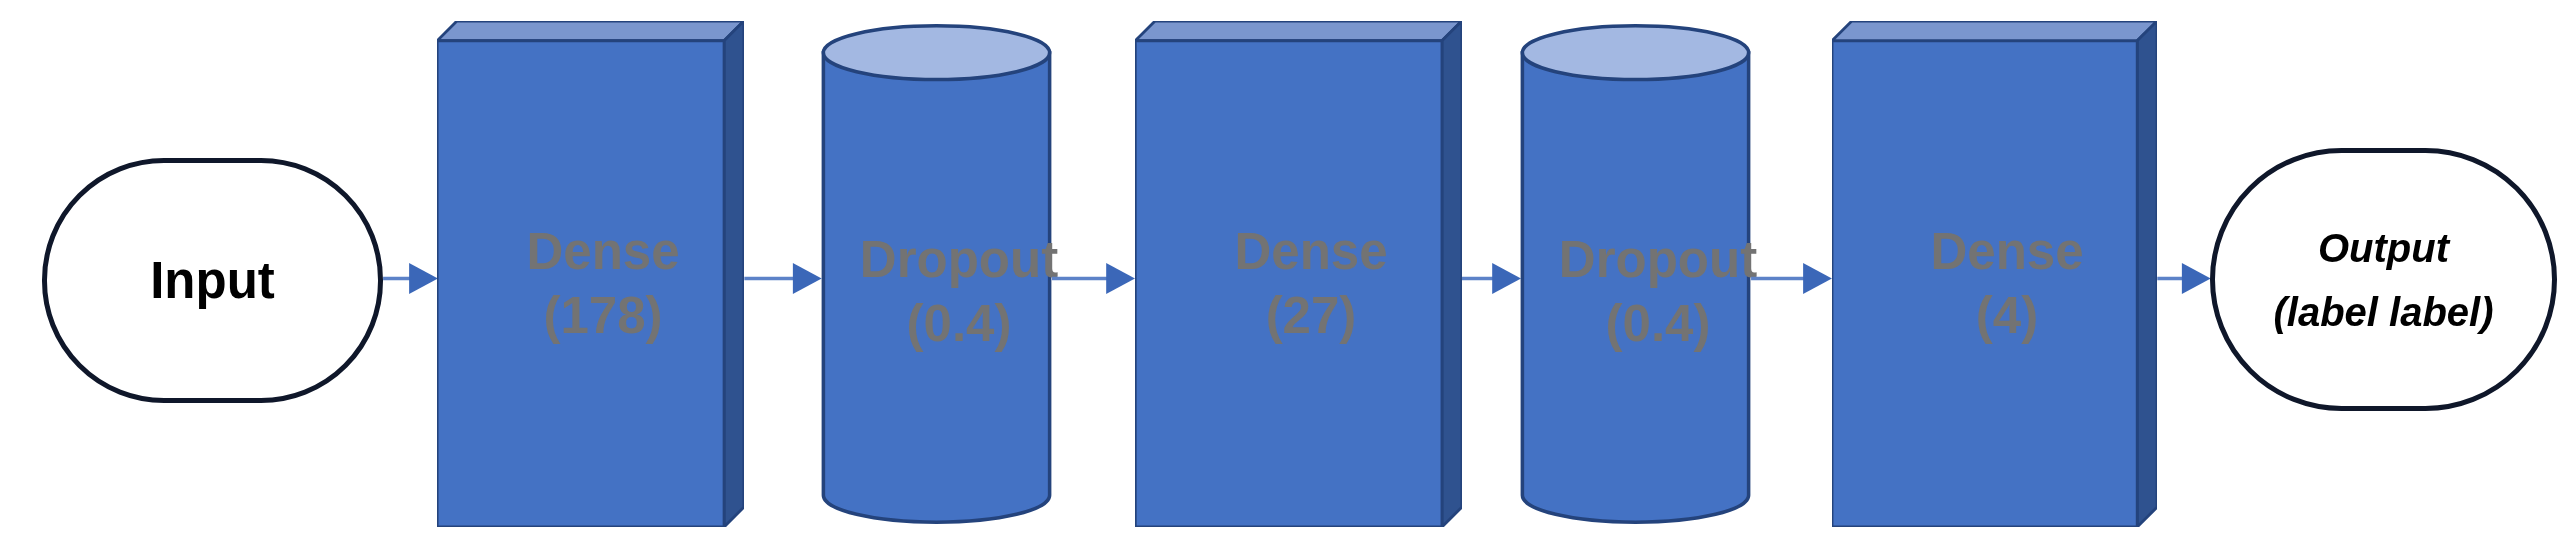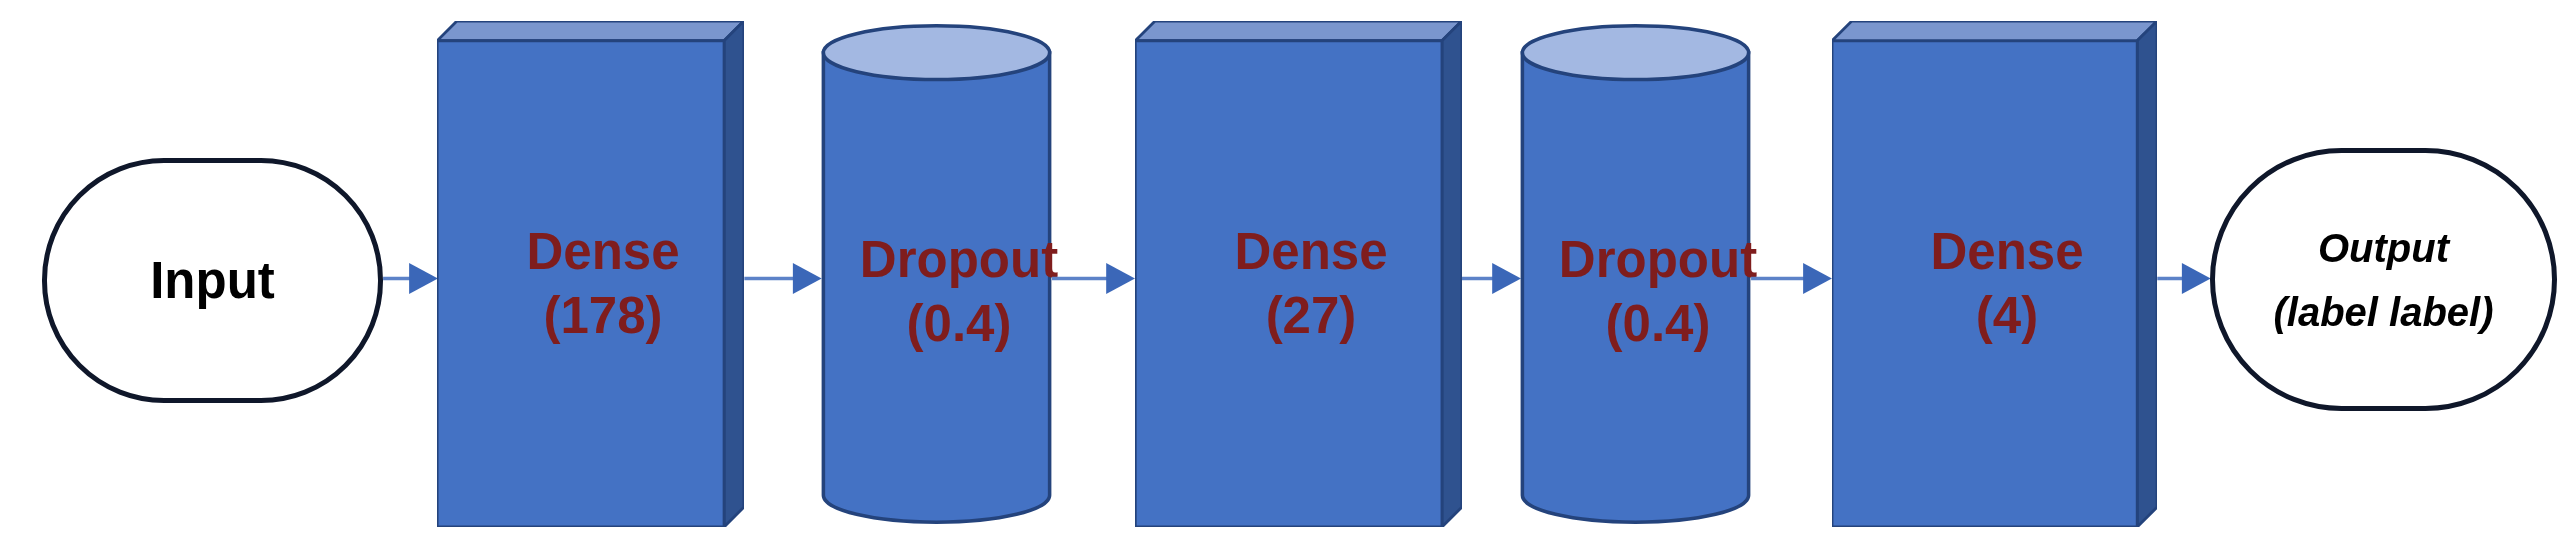--- a/index.html
+++ b/index.html
@@ -22,21 +22,21 @@
   .terminal .ln{display:block;font-weight:700;color:#000;line-height:64px;white-space:nowrap;}
   .t-input{left:42px;top:158px;width:341px;height:245px;border-radius:122px;}
   .t-input .ln{font-size:51px;}
   .t-output{left:2210px;top:148px;width:347px;height:263px;border-radius:132px;}
   .t-output .ln{font-size:40px;font-style:italic;}
   
   .shape-label{
     position:absolute;display:flex;flex-direction:column;align-items:center;justify-content:center;
     text-align:center;pointer-events:none;
   }
-  .shape-label .ln{display:block;font-weight:700;color:#7f1d1d;font-size:51px;line-height:64px;white-space:nowrap;margin-left:45px;}
+  .shape-label .ln{display:block;font-weight:700;color:#737373;font-size:51px;line-height:64px;white-space:nowrap;margin-left:45px;}
   .box3d .shape-label{left:0;right:20px;top:20px;bottom:0;}
   .cyl .shape-label{left:0;right:0;top:35px;bottom:0;}
   .node svg{display:block;}
   .arrow{position:absolute;top:256px;height:45px;}
 </style>
 </head>
 <body>
 
 <div class="canvas">
 

